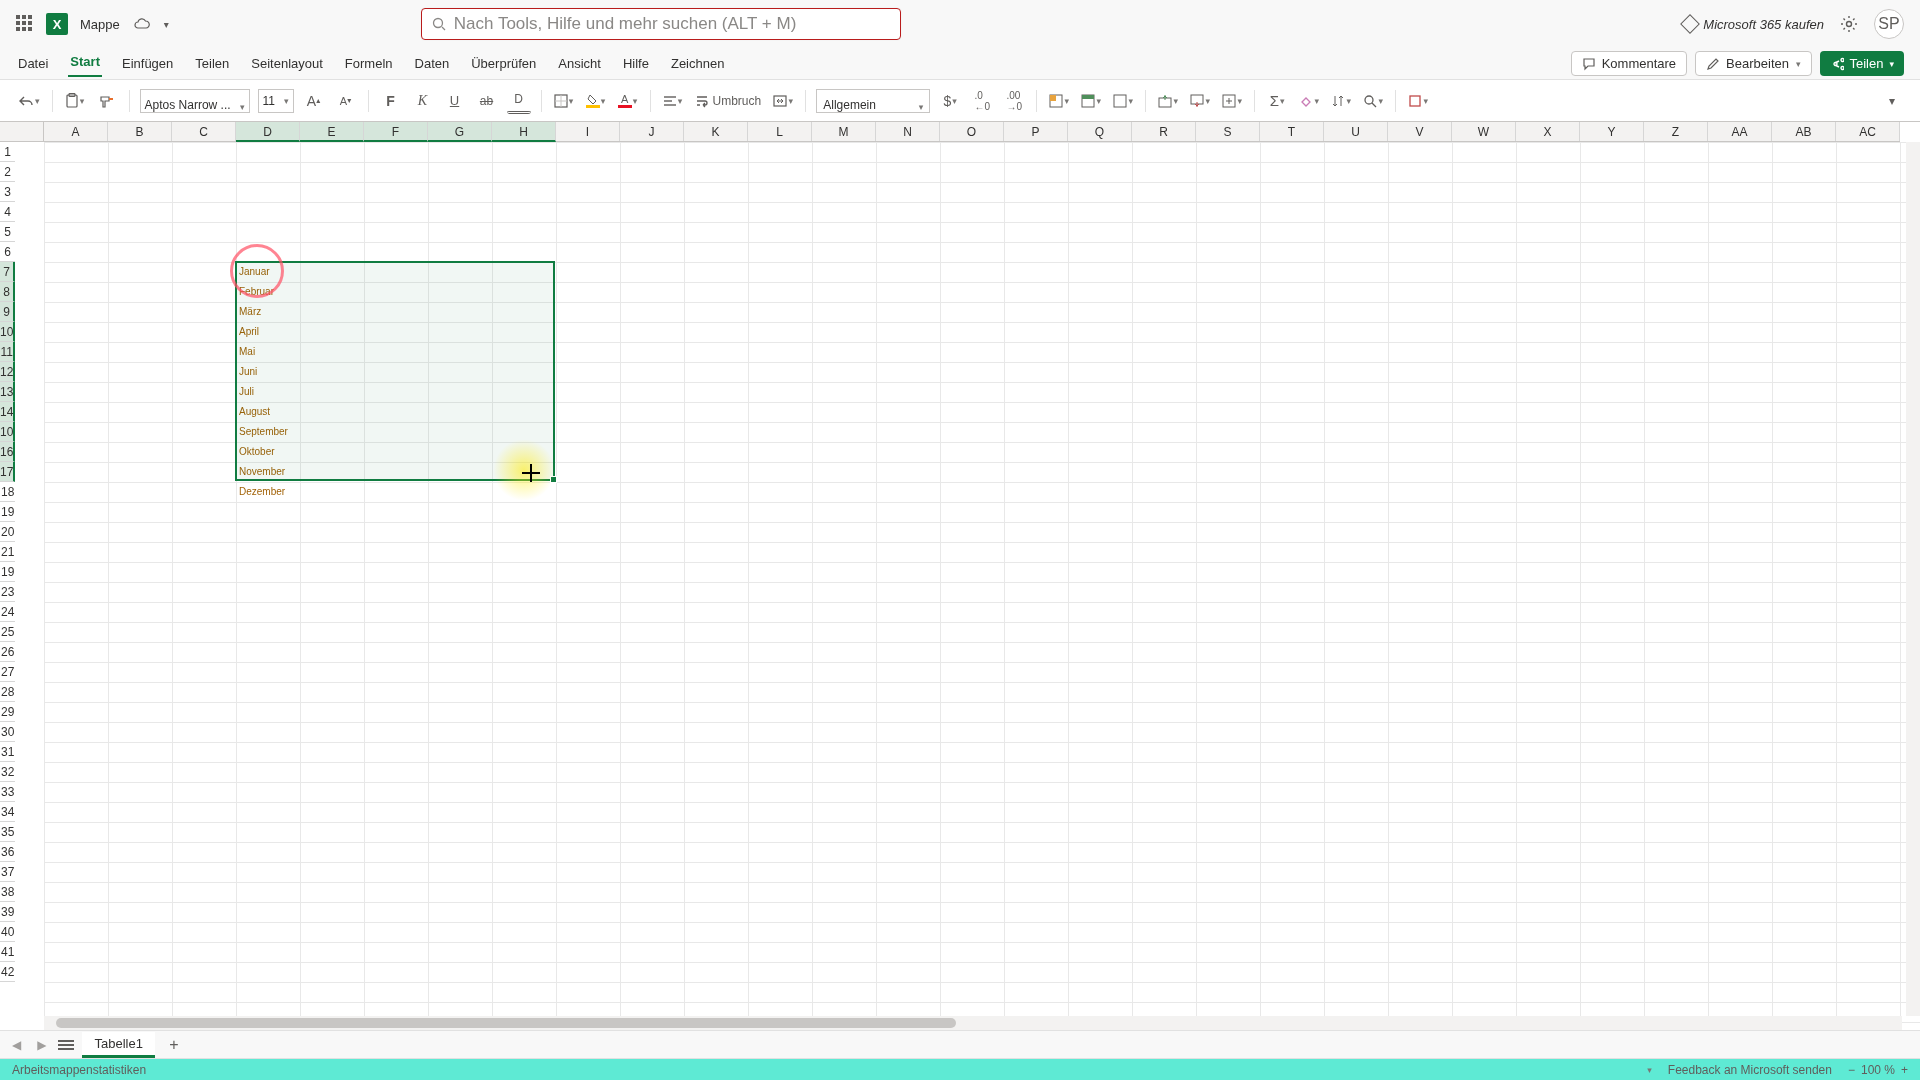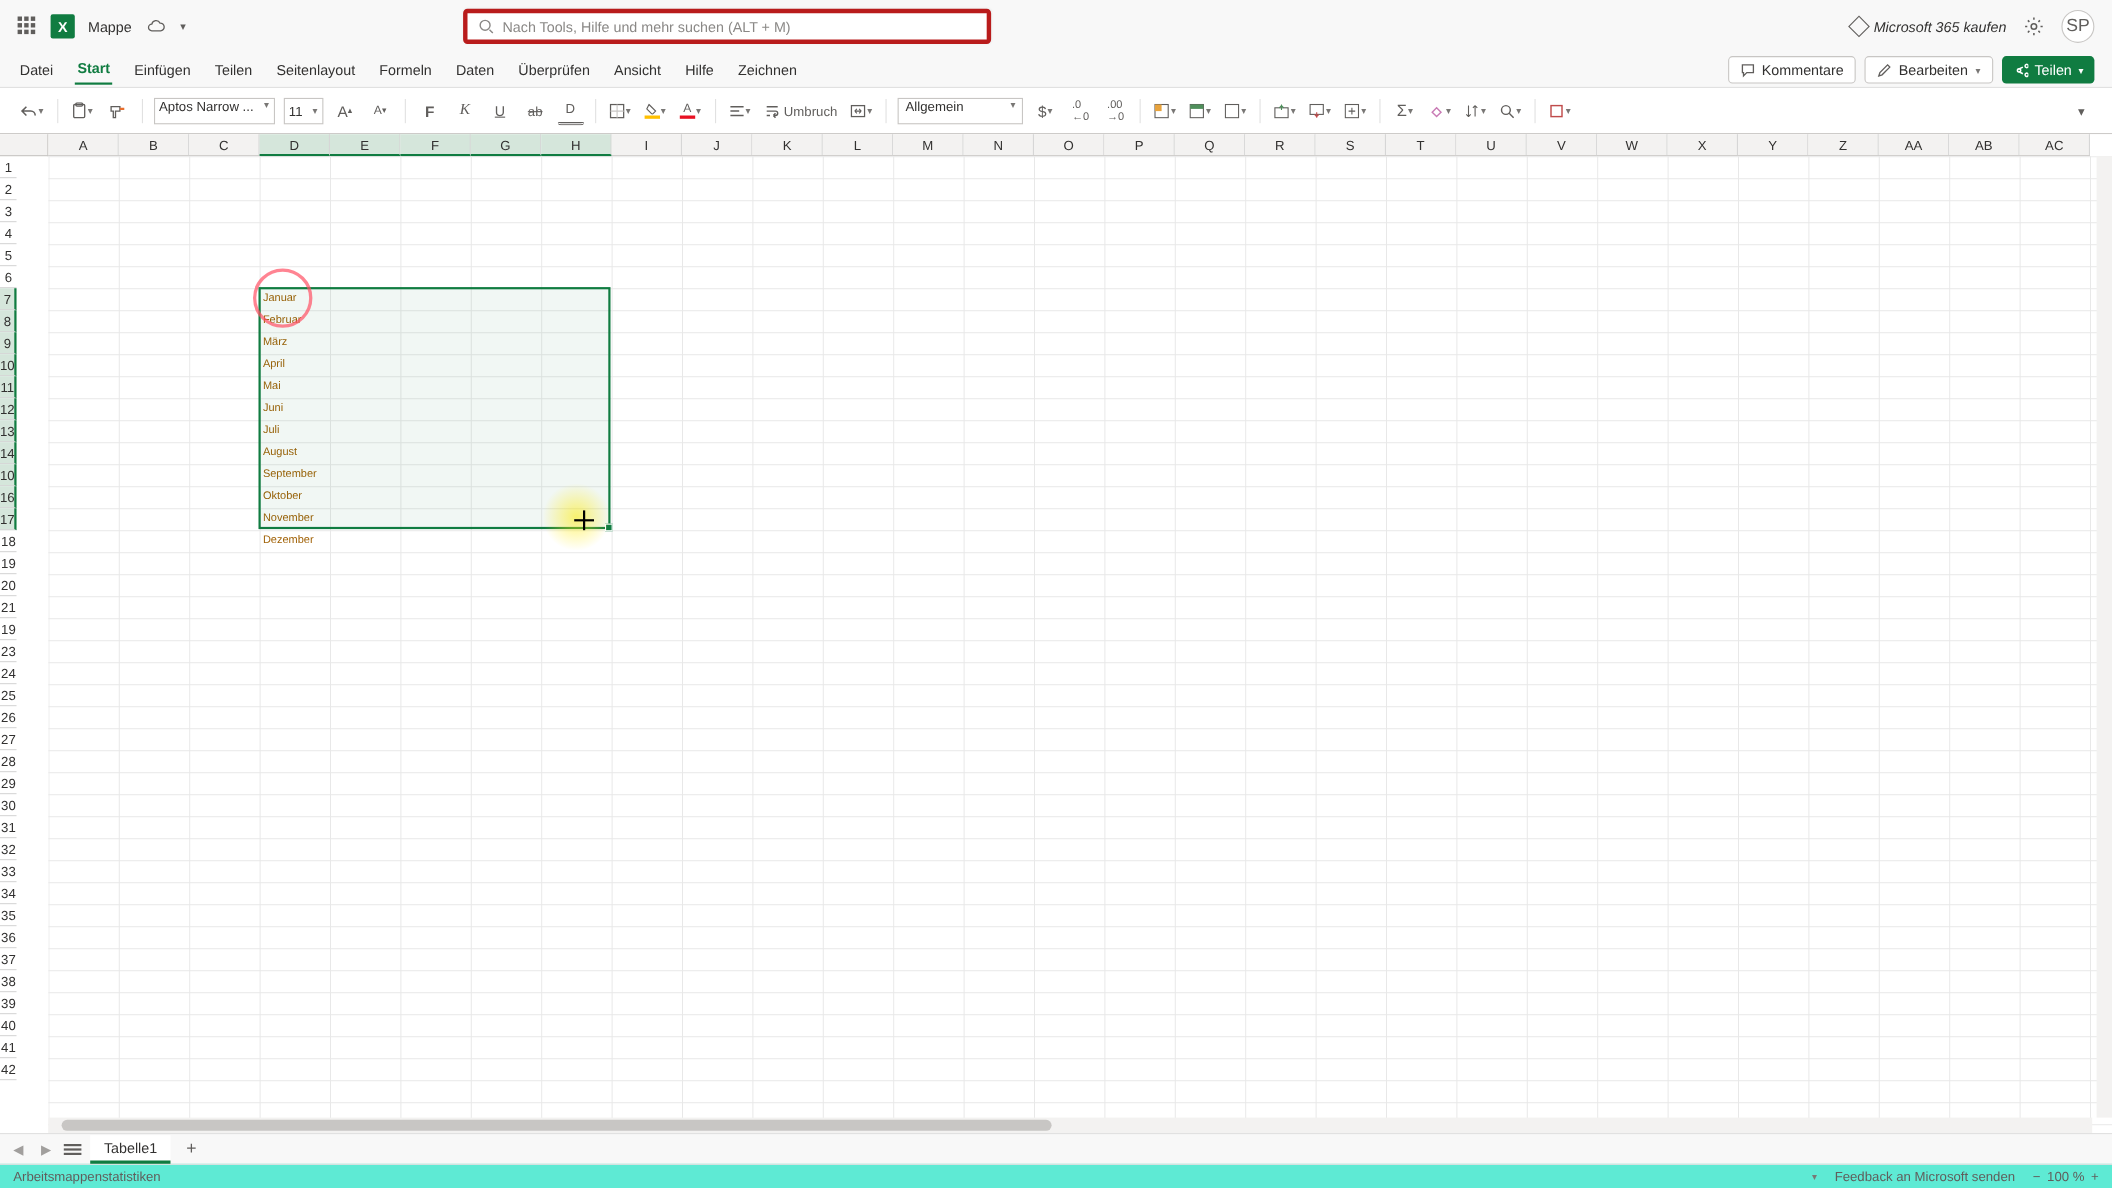--- a/index.html
+++ b/index.html
@@ -6,43 +6,43 @@
   body { font-family: "Segoe UI", Arial, sans-serif; font-size: 12px; color: #323130; background: #f8f8f8; overflow: hidden; width: 1920px; height: 1080px; }
   
   
   .title-bar { height: 48px; background: #f8f8f8; display: flex; align-items: center; padding: 0 16px; gap: 12px; }
   .apps-grid { width: 18px; height: 18px; display: grid; grid-template-columns: repeat(3,4px); grid-template-rows: repeat(3,4px); gap: 2px; cursor: pointer; }
   .apps-grid span { background: #605e5c; }
   .excel-logo { width: 22px; height: 22px; background: #107c41; color: #fff; display: flex; align-items: center; justify-content: center; font-weight: bold; font-size: 13px; border-radius: 2px; }
   .doc-name { font-size: 13px; color: #323130; }
   .cloud-icon { margin-left: 2px; color: #605e5c; }
   .chev { font-size: 10px; color: #605e5c; margin-left: 2px; cursor: pointer; }
-  .searchbox { margin-left: 240px; width: 480px; height: 32px; background: #fff; border: 4px solid #b91c1c; border-radius: 4px; display: flex; align-items: center; padding: 0 10px; color: #8a8886; font-size: 13px; gap: 8px; box-shadow: 0 0 2px rgba(0,0,0,0.05); }
+  .searchbox { margin-left: 240px; width: 480px; height: 32px; background: #fff; border: 1px solid #b91c1c; border-radius: 4px; display: flex; align-items: center; padding: 0 10px; color: #8a8886; font-size: 17px; gap: 8px; box-shadow: 0 0 2px rgba(0,0,0,0.05); }
   .title-right { margin-left: auto; display: flex; align-items: center; gap: 16px; }
   .buy-link { display: flex; align-items: center; gap: 6px; font-size: 13px; color: #323130; cursor: pointer; font-style: italic; }
   .diamond { width: 14px; height: 14px; border: 1.5px solid #605e5c; transform: rotate(45deg); }
   .gear { font-size: 16px; color: #605e5c; cursor: pointer; }
   .avatar { width: 30px; height: 30px; border-radius: 50%; border: 1px solid #c8c6c4; display: flex; align-items: center; justify-content: center; font-size: 16px; color: #605e5c; background: #fff; }
   
   
   .menubar { height: 32px; background: #f8f8f8; display: flex; align-items: center; padding: 0 16px; gap: 18px; font-size: 13px; border-bottom: 1px solid #e1e1e1; }
   .menu-item { cursor: pointer; padding: 4px 2px; }
   .menu-item.active { color: #107c41; font-weight: 600; border-bottom: 2px solid #107c41; padding-bottom: 6px; }
   .menu-right { margin-left: auto; display: flex; gap: 8px; align-items: center; }
   .btn-outline { border: 1px solid #c8c6c4; background: #fff; border-radius: 4px; padding: 4px 10px; display: flex; align-items: center; gap: 6px; cursor: pointer; font-size: 13px; }
   .btn-share { background: #107c41; color: #fff; border-radius: 4px; padding: 5px 10px; display: flex; align-items: center; gap: 6px; cursor: pointer; font-size: 13px; }
   
   
   .toolbar { height: 42px; background: #fff; border-bottom: 1px solid #c8c6c4; display: flex; align-items: center; padding: 0 16px; gap: 8px; }
   .tb-btn { min-width: 24px; height: 26px; display: flex; align-items: center; justify-content: center; cursor: pointer; color: #605e5c; border-radius: 3px; padding: 0 2px; }
   .tb-sep { width: 1px; height: 22px; background: #e1e1e1; margin: 0 2px; }
   .tb-chev { font-size: 9px; color: #797775; margin-left: 1px; }
-  .font-name { width: 110px; height: 24px; border: 1px solid #c8c6c4; font-size: 12px; padding: 0 4px; display: flex; align-items: flex-start; justify-content: space-between; background: #fff; }
+  .font-name { width: 110px; height: 24px; border: 1px solid #c8c6c4; font-size: 12px; padding: 0 4px; display: flex; align-items: flex-end; justify-content: space-between; background: #fff; }
   .font-size { width: 36px; height: 24px; border: 1px solid #c8c6c4; font-size: 12px; padding: 0 4px; display: flex; align-items: center; justify-content: space-between; background: #fff; }
-  .num-format { width: 114px; height: 24px; border: 1px solid #c8c6c4; font-size: 12px; padding: 0 6px; display: flex; align-items: flex-start; justify-content: space-between; background: #fff; }
+  .num-format { width: 114px; height: 24px; border: 1px solid #c8c6c4; font-size: 12px; padding: 0 6px; display: flex; align-items: flex-end; justify-content: space-between; background: #fff; }
   .bold { font-weight: bold; font-size: 14px; }
   .italic { font-style: italic; font-family: serif; font-size: 14px; }
   .underline { text-decoration: underline; font-size: 13px; }
   .strike { text-decoration: line-through; font-size: 12px; }
   .fill-sw { width: 14px; height: 14px; border-bottom: 3px solid #ffc000; display: flex; align-items: center; justify-content: center; }
   .font-sw { width: 14px; height: 14px; border-bottom: 3px solid #e81123; display: flex; align-items: center; justify-content: center; font-size: 11px; }
   .ribbon-chev { margin-left: auto; cursor: pointer; }
   
   
   .grid-wrap { position: relative; background: #fff; height: calc(1080px - 48px - 32px - 42px - 28px - 22px); display: flex; }

